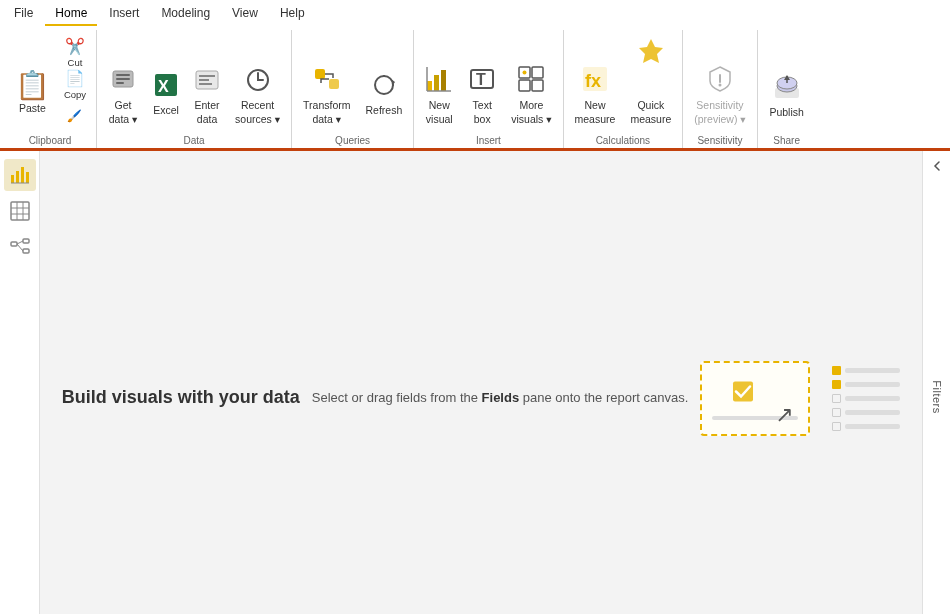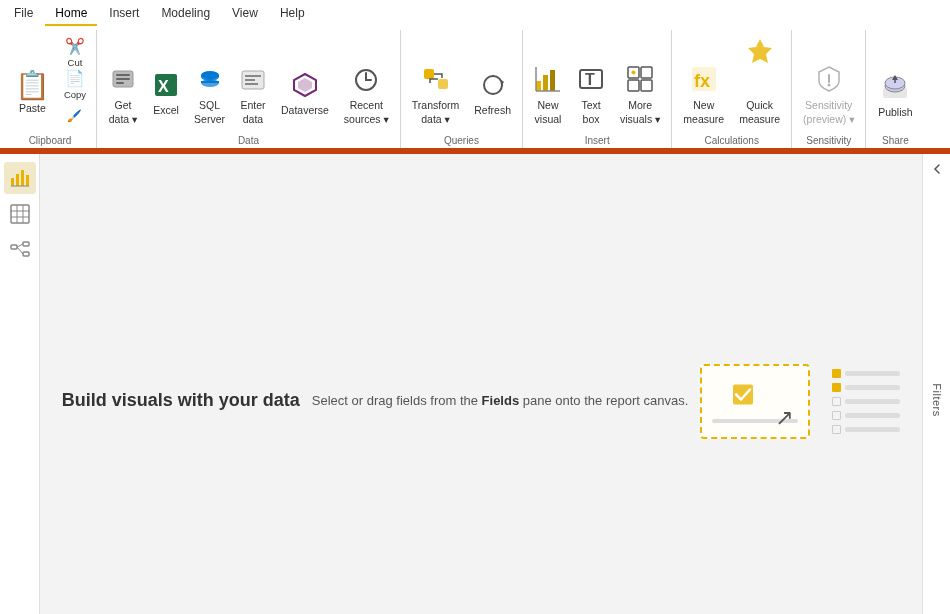--- a/index.html
+++ b/index.html
@@ -170,21 +170,21 @@
       background: #fff;
       border-left: 1px solid #e0e0e0;
       display: flex;
       flex-direction: column;
       align-items: center;
       position: relative;
     }
 
     .ribbon-full {
       background: #fff;
-      border-bottom: 6px solid #c2410c;
+      border-bottom: 3px solid #c2410c;
     }
 
     
     .groups-container {
       display: flex;
       align-items: stretch;
       padding: 2px 4px 0;
     }
 
     .group-wrap {
@@ -273,48 +273,27 @@
             <svg width="26" height="26" viewBox="0 0 26 26">
               <rect x="2" y="2" width="22" height="22" rx="2" fill="#217346"></rect>
               <text x="5" y="20" font-size="16" fill="white" font-weight="bold">X</text>
             </svg>
           </div>
           <div class="btn-label">Excel</div>
         </div>
         <div class="ribbon-btn">
           <div class="btn-icon">
             <svg width="26" height="26" viewBox="0 0 26 26">
-              <ellipse cx="13" cy="8" rx="9" ry="4" fill="#0078d4"></ellipse>
-              <rect x="4" y="8" width="18" height="2" fill="#0078d4"></rect>
-              <ellipse cx="13" cy="10" rx="9" ry="4" fill="#0078d4" opacity="0.85"></ellipse>
-              <rect x="4" y="14" width="18" height="2" fill="#0078d4"></rect>
-              <ellipse cx="13" cy="16" rx="9" ry="4" fill="#0078d4" opacity="0.7"></ellipse>
-            </svg>
-          </div>
-          <div class="btn-label">SQL<br>Server</div>
-        </div>
-        <div class="ribbon-btn">
-          <div class="btn-icon">
-            <svg width="26" height="26" viewBox="0 0 26 26">
               <rect x="2" y="4" width="22" height="18" rx="2" fill="#e8e8e8" stroke="#aaa"></rect>
               <rect x="5" y="8" width="16" height="2" fill="#888"></rect>
               <rect x="5" y="12" width="10" height="2" fill="#888"></rect>
               <rect x="5" y="16" width="13" height="2" fill="#888"></rect>
             </svg>
           </div>
           <div class="btn-label">Enter<br>data</div>
-        </div>
-        <div class="ribbon-btn">
-          <div class="btn-icon" style="color:#742774; font-size:22px;">
-            <svg width="26" height="26" viewBox="0 0 26 26">
-              <polygon points="13,2 24,8 24,18 13,24 2,18 2,8" fill="none" stroke="#742774" stroke-width="2"></polygon>
-              <polygon points="13,6 20,10 20,16 13,20 6,16 6,10" fill="#742774" opacity="0.3"></polygon>
-            </svg>
-          </div>
-          <div class="btn-label">Dataverse</div>
         </div>
         <div class="ribbon-btn" style="min-width:48px;">
           <div class="btn-icon">
             <svg width="26" height="26" viewBox="0 0 26 26">
               <circle cx="13" cy="13" r="10" fill="none" stroke="#555" stroke-width="2"></circle>
               <polyline points="13,6 13,13 18,13" stroke="#555" stroke-width="2" fill="none" stroke-linecap="round"></polyline>
             </svg>
           </div>
           <div class="btn-label">Recent<br>sources ▾</div>
         </div>

